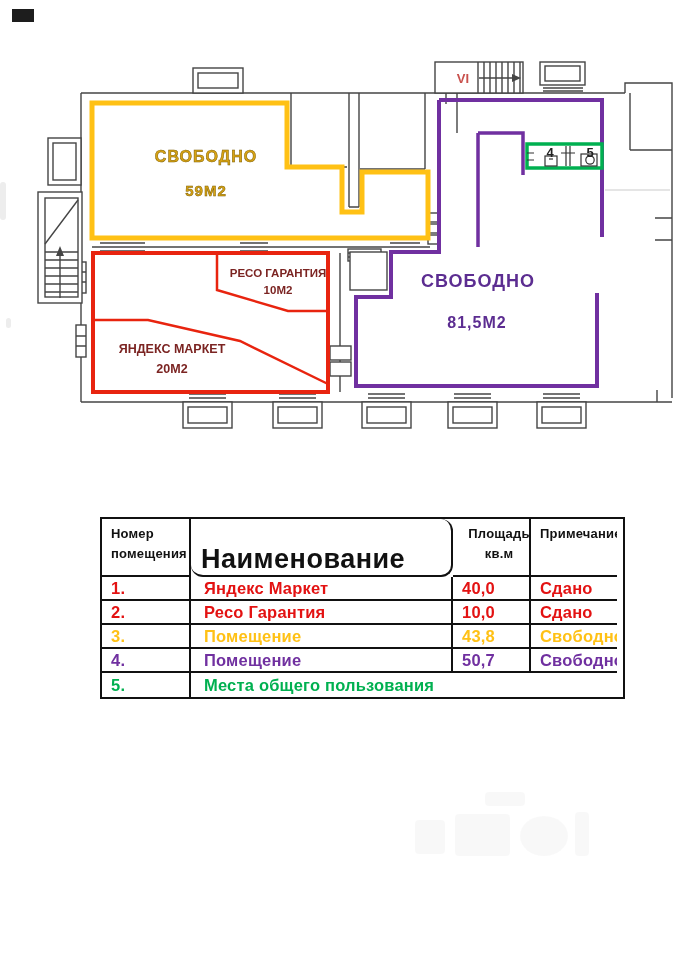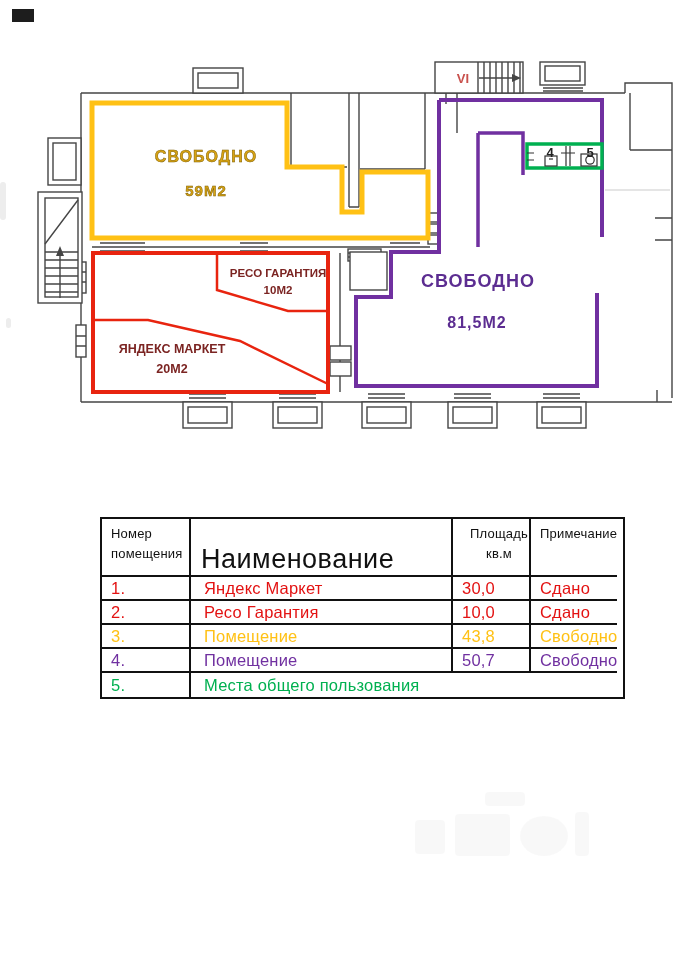--- a/index.html
+++ b/index.html
@@ -17,34 +17,34 @@
   .watermark{position:absolute;left:415px;top:792px;width:225px;height:70px;opacity:.55;}
   .watermark span{position:absolute;background:#f4f4f4;border-radius:4px;}
   
   .rent-table{
     position:absolute;left:100px;top:517px;width:521px;
     border:2px solid #111;
     display:grid;
     grid-template-columns:89px 262px 78px 86px;
     grid-template-rows:58px 24px 24px 24px 24px 24px;
     background:#fff;
-    font-weight:normal;
+    font-weight:bold;
   }
   .cell{
     border-right:2px solid #111;border-bottom:2px solid #111;
     display:flex;align-items:center;
     padding-left:9px;font-size:16.5px;letter-spacing:.2px;
     overflow:hidden;white-space:nowrap;
   }
   .cell.last{border-right:none;}
   .cell.bottom{border-bottom:none;}
   .hcell{align-items:flex-start;flex-direction:column;justify-content:flex-start;
          padding-top:5px;font-size:13px;line-height:1.5;color:#111;}
   .hcell.name{justify-content:flex-end;padding-bottom:2px;padding-left:10px;
-              font-size:27px;line-height:1;letter-spacing:.5px;}
+              font-size:27px;line-height:1;letter-spacing:.5px;border-radius:12px;}
   .hcell.center{align-items:center;padding-left:16px;text-align:center;}
   .name-col{padding-left:13px;}
   .row-red{color:#e31212;}
   .row-yellow{color:#ffc115;}
   .row-purple{color:#7030a0;}
   .row-green{color:#00b050;}
   .merged{grid-column:2 / 5;text-align:center;}
 </style>
 </head>
 <body>
@@ -177,21 +177,21 @@
   <div class="cell hcell center">
     <span>Площадь</span>
     <span>кв.м</span>
   </div>
   <div class="cell hcell last">
     <span>Примечание</span>
   </div>
 
   <div class="cell row-red">1.</div>
   <div class="cell row-red name-col">Яндекс Маркет</div>
-  <div class="cell row-red">30,0</div>
+  <div class="cell row-red">40,0</div>
   <div class="cell row-red last">Сдано</div>
 
   <div class="cell row-red">2.</div>
   <div class="cell row-red name-col">Ресо Гарантия</div>
   <div class="cell row-red">10,0</div>
   <div class="cell row-red last">Сдано</div>
 
   <div class="cell row-yellow">3.</div>
   <div class="cell row-yellow name-col">Помещение</div>
   <div class="cell row-yellow">43,8</div>

